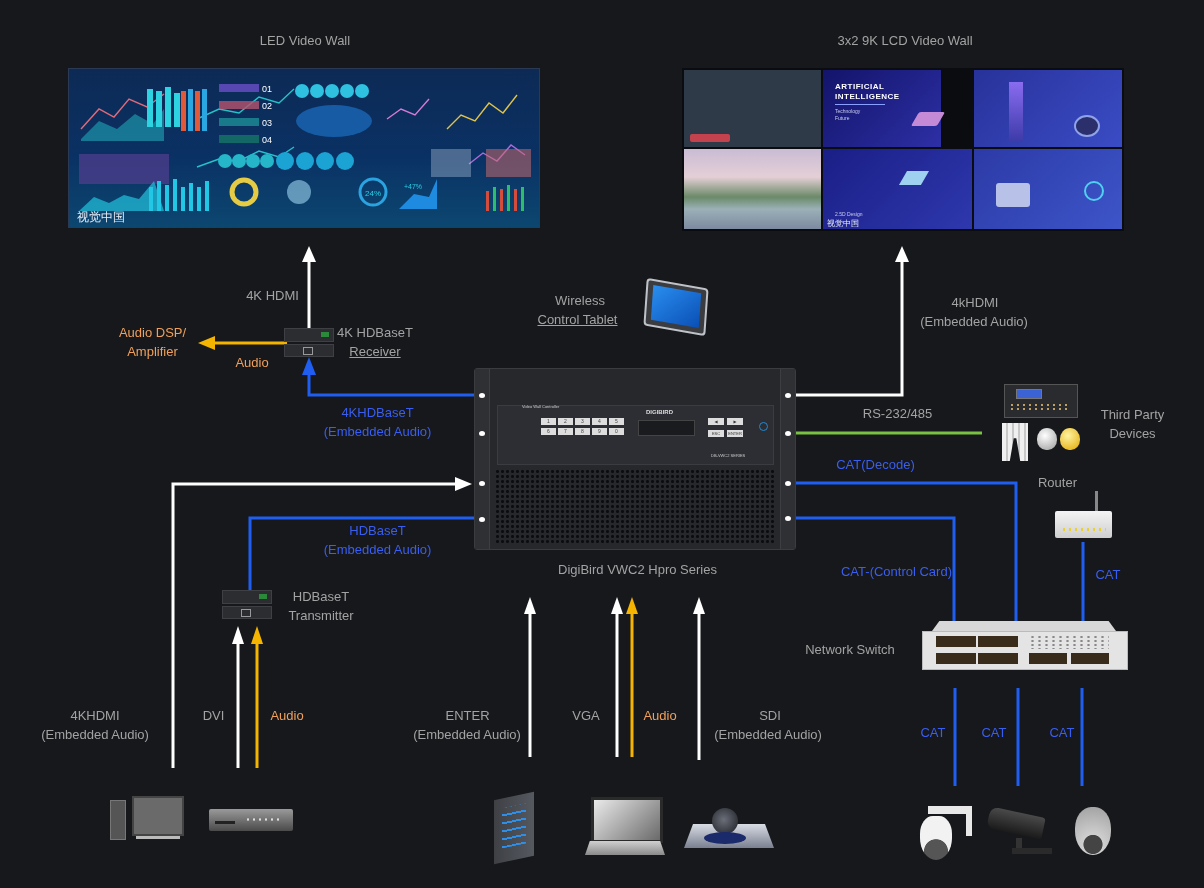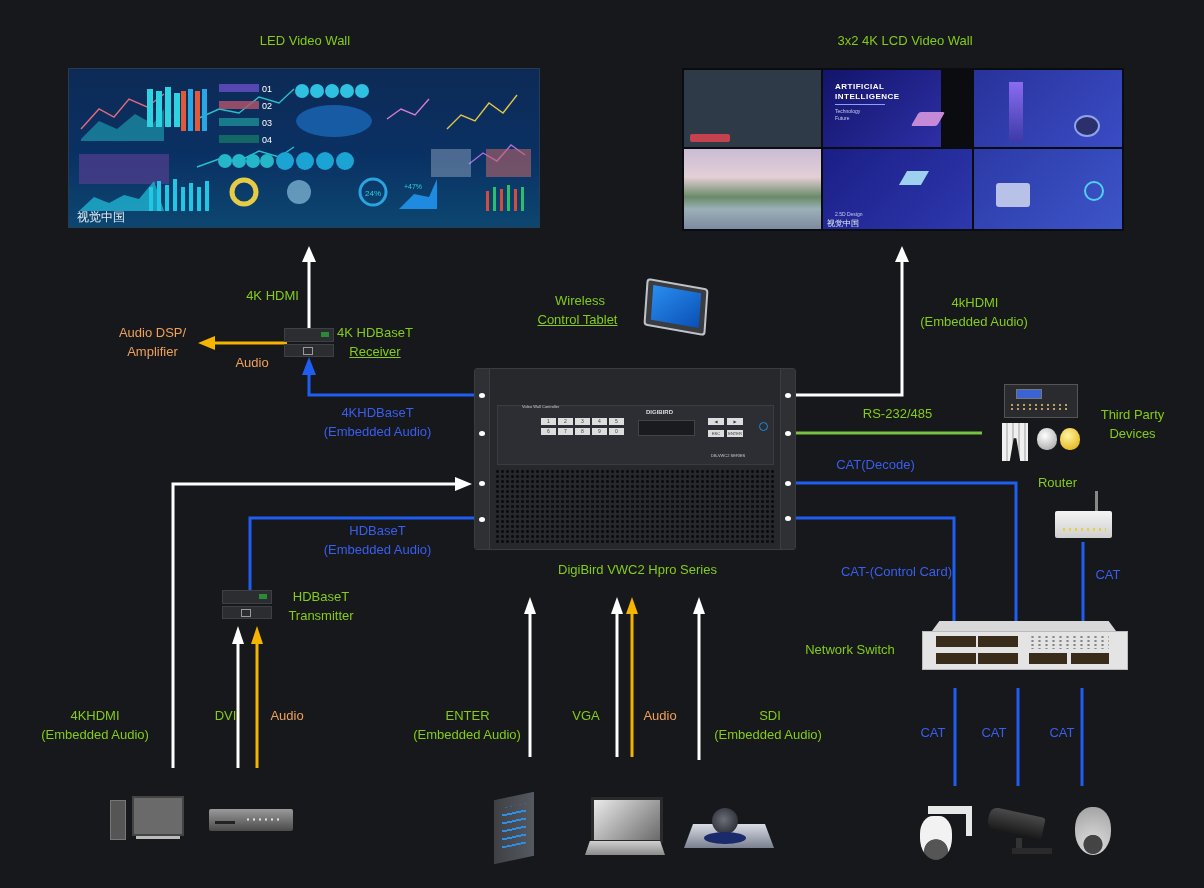--- a/index.html
+++ b/index.html
@@ -1,17 +1,17 @@
 <!DOCTYPE html>
 <html><head>
 <meta charset="utf-8">
 <style>
   html,body{margin:0;padding:0;background:#16181b;}
   body{width:1204px;height:888px;position:relative;overflow:hidden;font-family:"Liberation Sans","DejaVu Sans",sans-serif;}
-  .lbl{position:absolute;color:#84cc16;font-size:13px;line-height:19px;text-align:center;white-space:nowrap;}
+  .lbl{position:absolute;color:#a3a3a3;font-size:13px;line-height:19px;text-align:center;white-space:nowrap;}
   .lbl.blue{color:#3a5ef0;}
   .lbl.orange{color:#f0a05a;}
   .title{font-size:13px;}
   svg.wires{position:absolute;left:0;top:0;}
   .wall{position:absolute;overflow:hidden;}
   .dev{position:absolute;}
 </style>
 </head>
 <body>
 
@@ -60,21 +60,21 @@
   <polygon points="524,614 530,597 536,614" fill="#fff"></polygon>
   <line x1="617" y1="757" x2="617" y2="612" stroke="#fff" stroke-width="3"></line>
   <polygon points="611,614 617,597 623,614" fill="#fff"></polygon>
   <line x1="632" y1="757" x2="632" y2="612" stroke="#f5b400" stroke-width="3"></line>
   <polygon points="626,614 632,597 638,614" fill="#f5b400"></polygon>
   <line x1="699" y1="760" x2="699" y2="612" stroke="#fff" stroke-width="3"></line>
   <polygon points="693,614 699,597 705,614" fill="#fff"></polygon>
 </svg>
 
 <div class="lbl title" style="left:220px;top:31px;width:170px;">LED Video Wall</div>
-<div class="lbl title" style="left:810px;top:31px;width:190px;">3x2 4K LCD Video Wall</div>
+<div class="lbl title" style="left:810px;top:31px;width:190px;">3x2 9K LCD Video Wall</div>
 
 <div class="wall" style="left:68px;top:68px;width:470px;height:158px;background:linear-gradient(180deg,#0d2a55 0%,#0a3164 55%,#0c4770 100%);border:1px solid #2a3a55;">
   <svg width="470" height="158">
     <g fill="none" stroke-width="1.4">
       <polyline points="12,60 30,40 45,48 60,30 78,38 95,25" stroke="#e06a7a"></polyline>
       <polygon points="12,70 30,52 48,60 66,45 84,55 95,40 95,72 12,72" fill="#1fa7b6" opacity=".6"></polygon>
       <polyline points="128,50 150,40 170,44 190,28 210,34 225,20" stroke="#25c3c9"></polyline>
       <polyline points="128,98 150,90 170,92 190,82 210,88 225,78" stroke="#25c3c9"></polyline>
       <polyline points="378,60 392,46 406,52 420,34 434,44 448,26" stroke="#e2c44a"></polyline>
       <polyline points="318,50 332,40 346,46 360,30" stroke="#d77ad6"></polyline>
@@ -311,21 +311,21 @@
   </div>
   <div style="height:11px;background:#2b2d31;border:1px solid #3e4045;position:relative;">
     <div style="position:absolute;left:18px;top:2px;width:8px;height:6px;border:1px solid #999;"></div>
   </div>
 </div>
 <div class="lbl" style="left:280px;top:587px;width:82px;">HDBaseT</div>
 <div class="lbl" style="left:280px;top:606px;width:82px;">Transmitter</div>
 
 <div class="lbl" style="left:30px;top:706px;width:130px;">4KHDMI</div>
 <div class="lbl" style="left:30px;top:725px;width:130px;">(Embedded Audio)</div>
-<div class="lbl" style="left:196px;top:706px;width:35px;margin-left:12px;">DVI</div>
+<div class="lbl" style="left:196px;top:706px;width:35px;">DVI</div>
 <div class="lbl orange" style="left:262px;top:706px;width:50px;">Audio</div>
 <div class="lbl" style="left:430px;top:706px;width:75px;">ENTER</div>
 <div class="lbl" style="left:402px;top:725px;width:130px;">(Embedded Audio)</div>
 <div class="lbl" style="left:566px;top:706px;width:40px;">VGA</div>
 <div class="lbl orange" style="left:635px;top:706px;width:50px;">Audio</div>
 <div class="lbl" style="left:740px;top:706px;width:60px;">SDI</div>
 <div class="lbl" style="left:703px;top:725px;width:130px;">(Embedded Audio)</div>
 
 <div class="dev" style="left:110px;top:796px;width:80px;height:46px;">
   <div style="position:absolute;left:0;top:4px;width:14px;height:38px;background:#555;border:1px solid #777;"></div>

